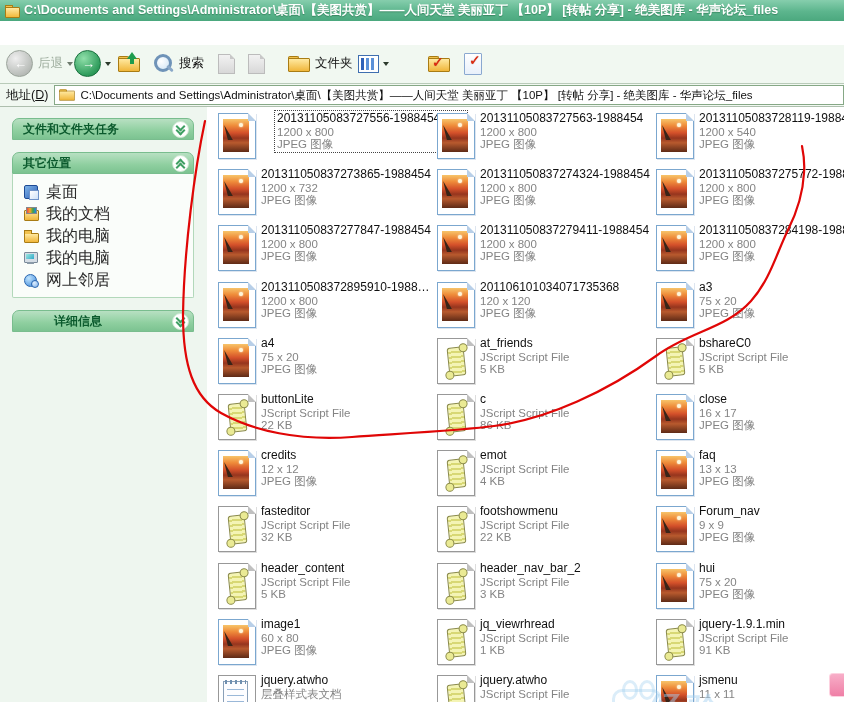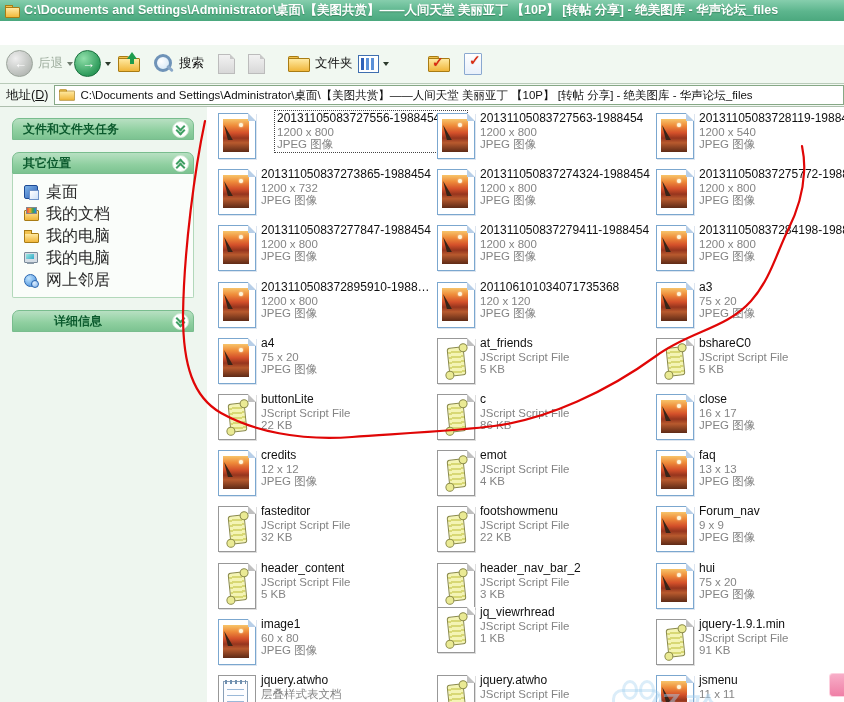--- a/index.html
+++ b/index.html
@@ -614,21 +614,21 @@
             <i class="sail"></i>
             <i class="sun"></i>
             <i class="fold"></i>
           </span>
           <span class="ftext">
             <span class="fname">image1</span>
             <span class="fmeta">60 x 80</span>
             <span class="fmeta">JPEG 图像</span>
           </span>
         </div>
-        <div class="file-item" style="left: 229px; top: 500px;">
+        <div class="file-item" style="left: 229px; top: 512px;">
           <span class="fic js">
             <i class="scroll"></i>
             <i class="fold"></i>
           </span>
           <span class="ftext">
             <span class="fname">jq_viewrhread</span>
             <span class="fmeta">JScript Script File</span>
             <span class="fmeta">1 KB</span>
           </span>
         </div>

